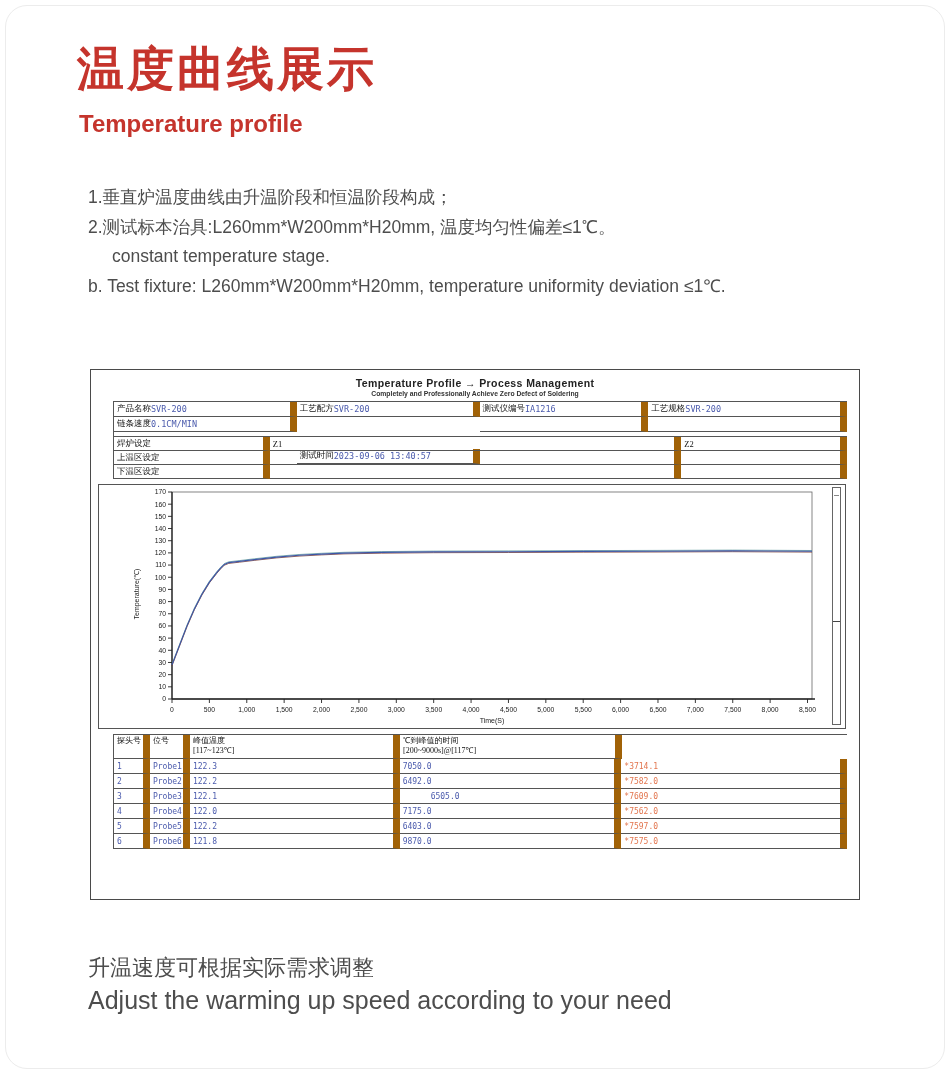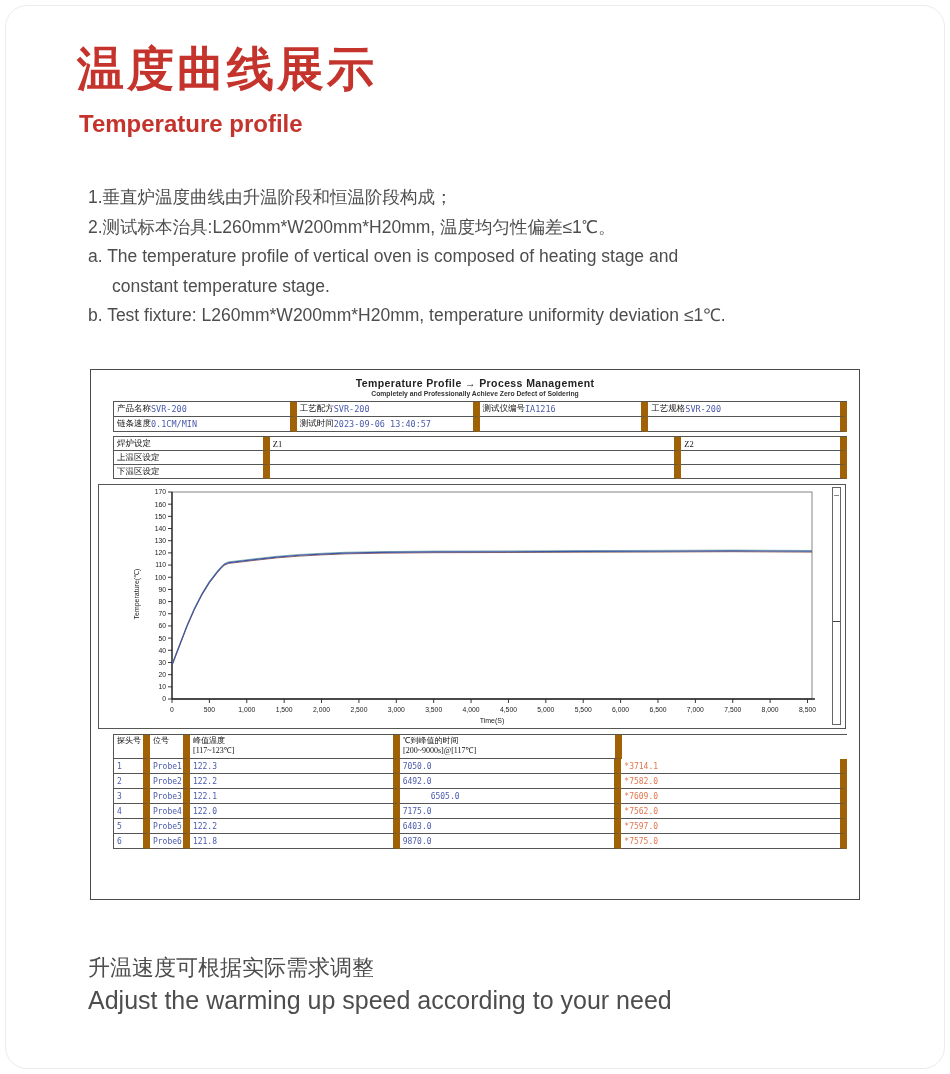--- a/index.html
+++ b/index.html
@@ -59,21 +59,20 @@
 <body>
 
 <div class="page-border"></div>
 
 <h1 class="title-zh">温度曲线展示</h1>
 <h2 class="title-en">Temperature profile</h2>
 
 <div class="intro" id="intro">
     <div class="line">1.垂直炉温度曲线由升温阶段和恒温阶段构成；</div>
     <div class="line">2.测试标本治具:L260mm*W200mm*H20mm, 温度均匀性偏差≤1℃。</div>
-    <div class="line">a. The temperature profile of vertical oven is composed of heating stage and</div>
     <div class="line indent">constant temperature stage.</div>
     <div class="line">b. Test fixture: L260mm*W200mm*H20mm, temperature uniformity deviation ≤1℃.</div>
   </div>
 
 <div class="report">
   <div class="r-title">Temperature Profile → Process Management</div>
   <div class="r-sub">Completely and Professionally Achieve Zero Defect of Soldering</div>
 
   <div class="tbl" id="info-table" style="left:22px;top:31px;width:734px;">
       <div class="trow">
@@ -92,21 +91,21 @@
         <div class="tcell" style="width: 199px; height: 15px;">
           <span class="lbl">工艺规格</span>
           <span class="val">SVR-200</span>
         </div>
       </div>
       <div class="trow">
         <div class="tcell" style="width: 183px; height: 15px;">
           <span class="lbl">链条速度</span>
           <span class="val">0.1CM/MIN</span>
         </div>
-        <div class="tcell" style="width: 183px; height: 15px;">
+        <div class="tcell" style="width: 183px; height: 15px; margin-top: 32px;">
           <span class="lbl">测试时间</span>
           <span class="val">2023-09-06 13:40:57</span>
         </div>
         <div class="tcell" style="width: 169px; height: 15px;">
           <span class="lbl"></span>
           <span class="val"></span>
         </div>
         <div class="tcell" style="width: 199px; height: 15px;">
           <span class="lbl"></span>
           <span class="val"></span>

